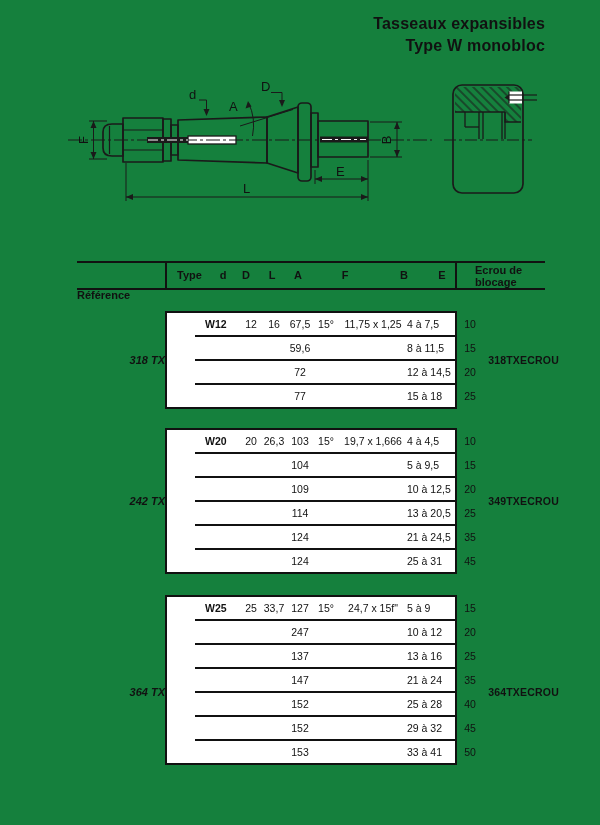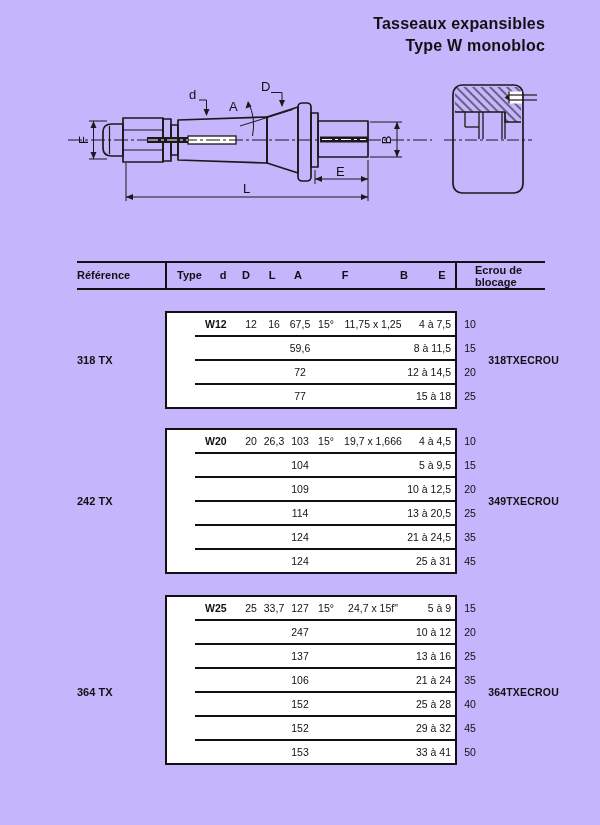--- a/index.html
+++ b/index.html
@@ -1,58 +1,58 @@
 <!DOCTYPE html>
 <html><head>
 <meta charset="utf-8">
 <style>
   html,body{margin:0;padding:0;background:#888;}
   .page{
-    position:relative;width:600px;height:825px;background:#c4b5fd;
+    position:relative;width:600px;height:825px;background:#15803d;
     font-family:"Liberation Sans","DejaVu Sans",sans-serif;color:#111;
     margin:0 auto;overflow:hidden;
   }
   
   .title{
     position:absolute;top:13px;right:55px;text-align:right;
     font-size:16px;font-weight:bold;line-height:22px;letter-spacing:.2px;
   }
   
   .drawing{position:absolute;left:55px;top:70px;}
   svg text{font-family:"Liberation Sans","DejaVu Sans",sans-serif;font-size:13px;fill:#111;}
   
   .theader{
     position:absolute;left:77px;top:261px;width:468px;height:29px;
     box-sizing:border-box;border-top:2px solid #111;border-bottom:2px solid #111;
     display:flex;font-size:11px;font-weight:bold;
   }
-  .th-ref{width:88px;text-align:left;line-height:24px;}
+  .th-ref{width:88px;text-align:left;line-height:24px;margin-top:20px;}
   .th-mid{width:290px;box-sizing:border-box;border-left:2px solid #111;line-height:24px;}
   .th-ecrou{flex:1;box-sizing:border-box;border-left:2px solid #111;padding:1px 0 0 18px;line-height:12px;}
   
   .cols{
     display:grid;padding-left:10px;
     grid-template-columns:36px 20px 26px 26px 26px 68px 50px 26px;
   }
   .c-type{text-align:left;}
   .c-d,.c-D,.c-L,.c-A,.c-F,.c-E{text-align:center;}
-  .c-B{text-align:right;padding-right:6px;box-sizing:border-box;}
+  .c-B{padding-right:6px;box-sizing:border-box;}
   
   .block{
     position:absolute;left:165px;width:292px;box-sizing:border-box;
     border:2px solid #111;background:#fff;font-size:10.5px;padding-left:28px;
   }
   .b1{top:311px;} .b2{top:428px;} .b3{top:595px;}
   .trow{height:24px;line-height:22px;box-sizing:border-box;border-bottom:2px solid #111;}
   .trow:last-child{border-bottom:none;height:22px;border-radius:11px;}
   .trow .c-type{font-weight:bold;}
   
   .ref-label{
-    position:absolute;left:77px;width:88px;text-align:left;
-    font-size:11px;font-weight:bold;line-height:16px;height:16px;
+    position:absolute;left:77px;width:88px;text-align:right;
+    font-size:11px;font-weight:bold;line-height:16px;height:16px;font-style:italic;
   }
   .ecrou-label{
     position:absolute;left:459px;width:100px;text-align:right;
     font-size:10.5px;font-weight:bold;line-height:16px;height:16px;letter-spacing:.2px;
   }
   .r1{top:352px;} .r2{top:493px;} .r3{top:684px;}
 </style>
 </head>
 <body>
 
@@ -304,21 +304,21 @@
         <div class="c-L">137</div>
         <div class="c-A"></div>
         <div class="c-F"></div>
         <div class="c-B">13 à 16</div>
         <div class="c-E">25</div>
       </div>
       <div class="trow cols">
         <div class="c-type"></div>
         <div class="c-d"></div>
         <div class="c-D"></div>
-        <div class="c-L">106</div>
+        <div class="c-L">147</div>
         <div class="c-A"></div>
         <div class="c-F"></div>
         <div class="c-B">21 à 24</div>
         <div class="c-E">35</div>
       </div>
       <div class="trow cols">
         <div class="c-type"></div>
         <div class="c-d"></div>
         <div class="c-D"></div>
         <div class="c-L">152</div>

